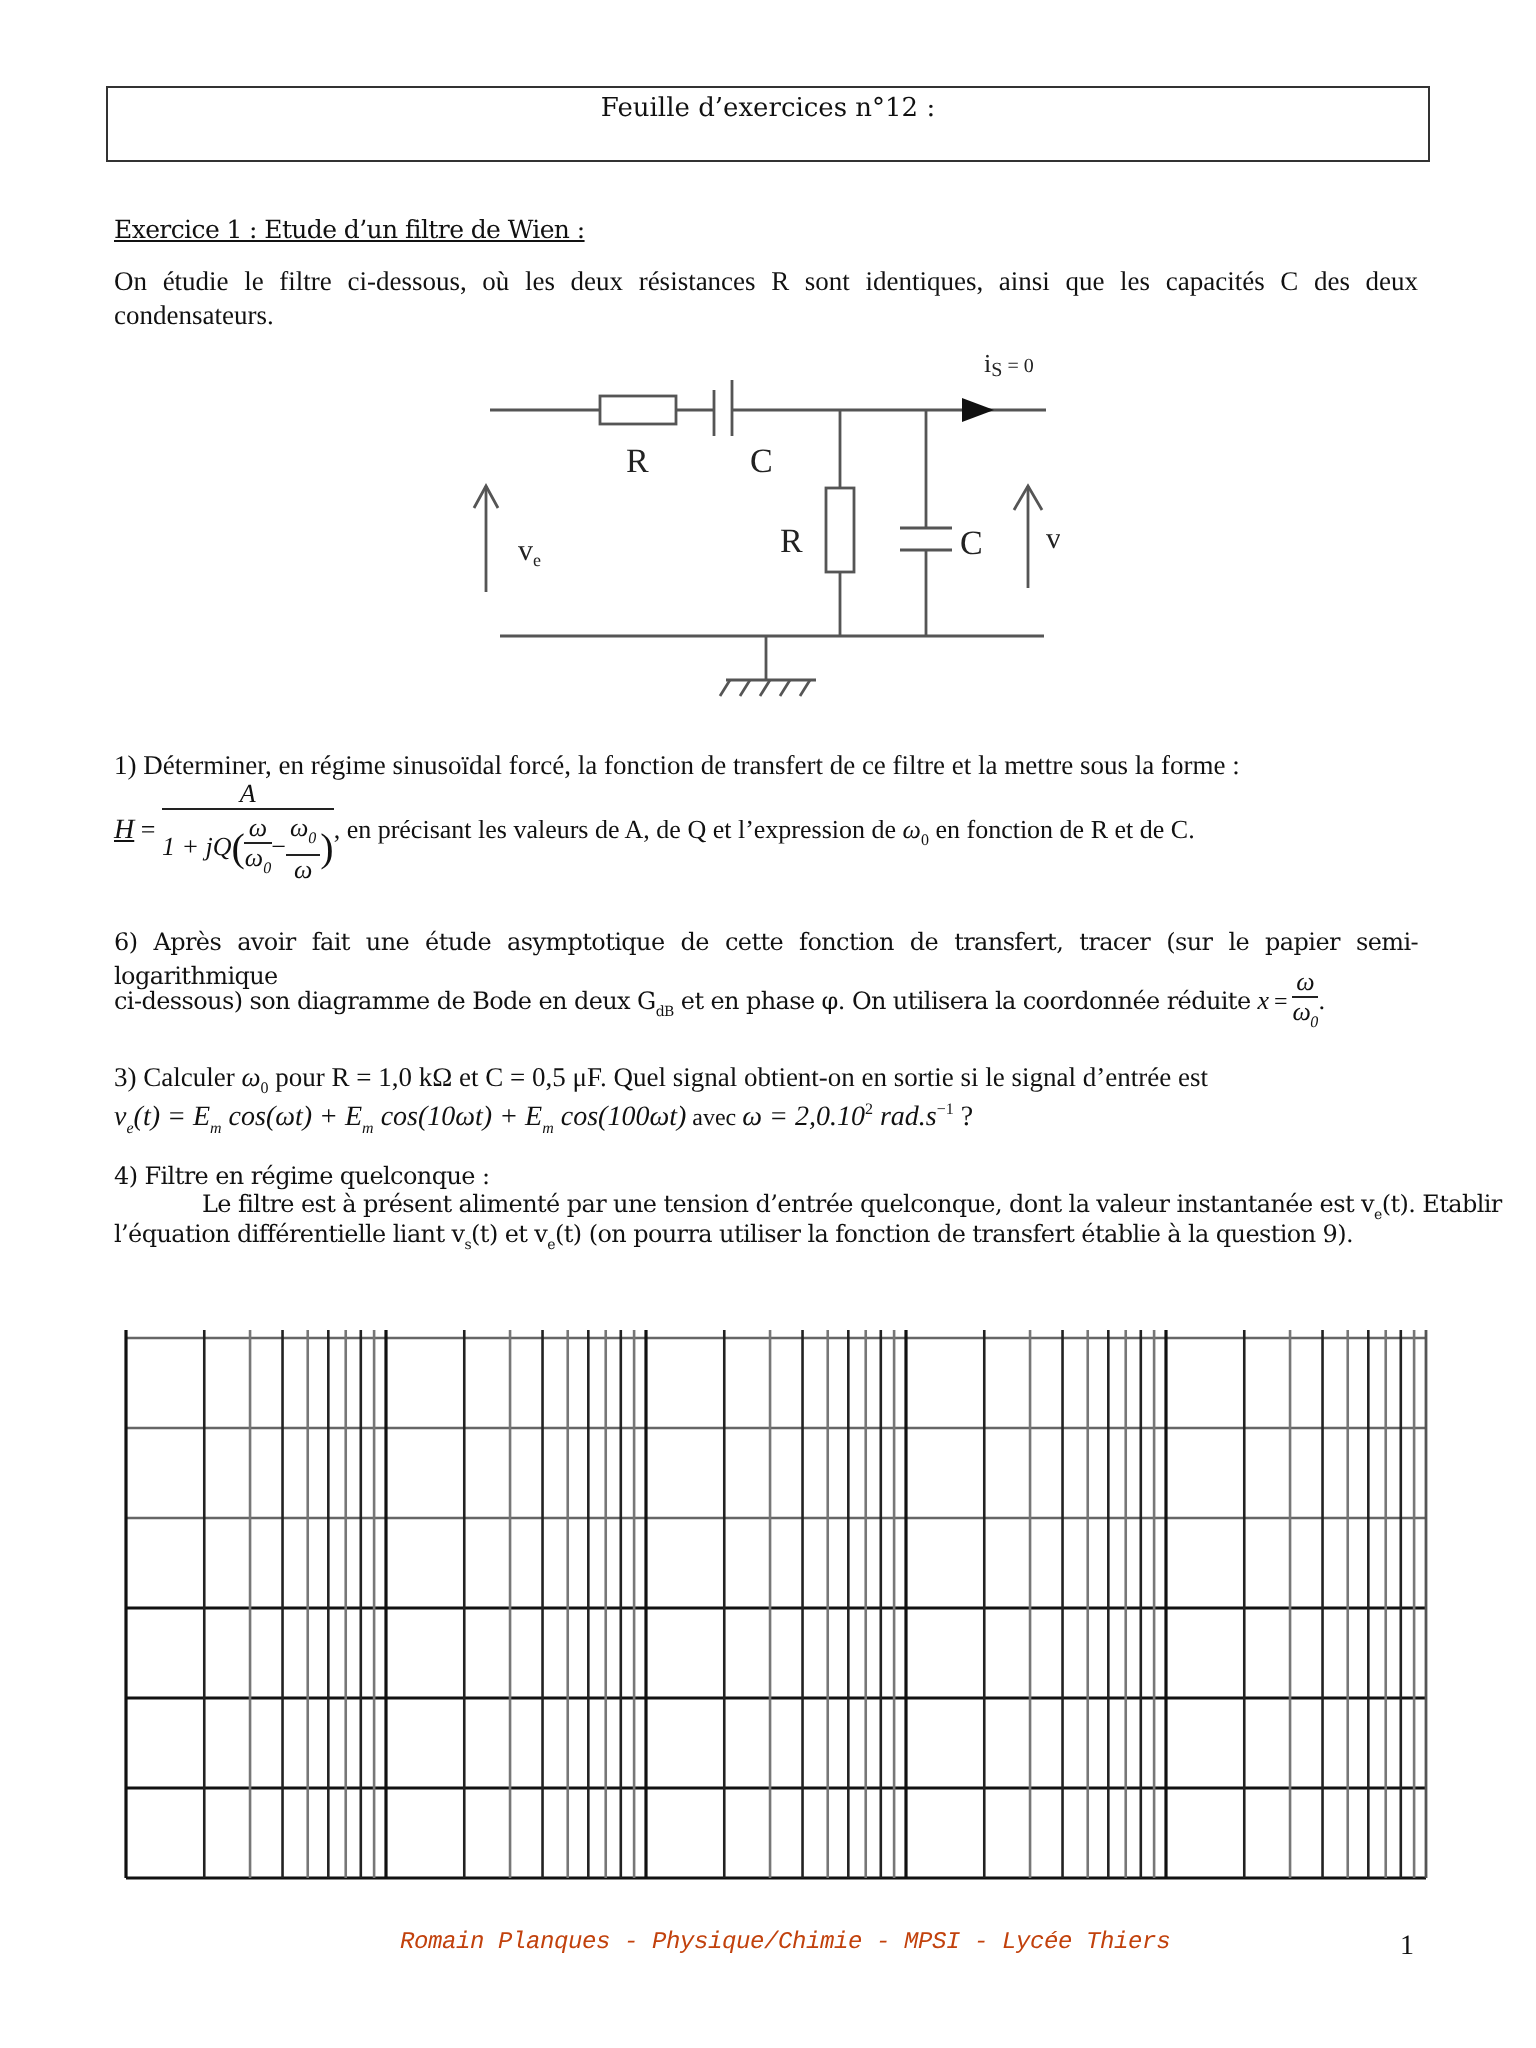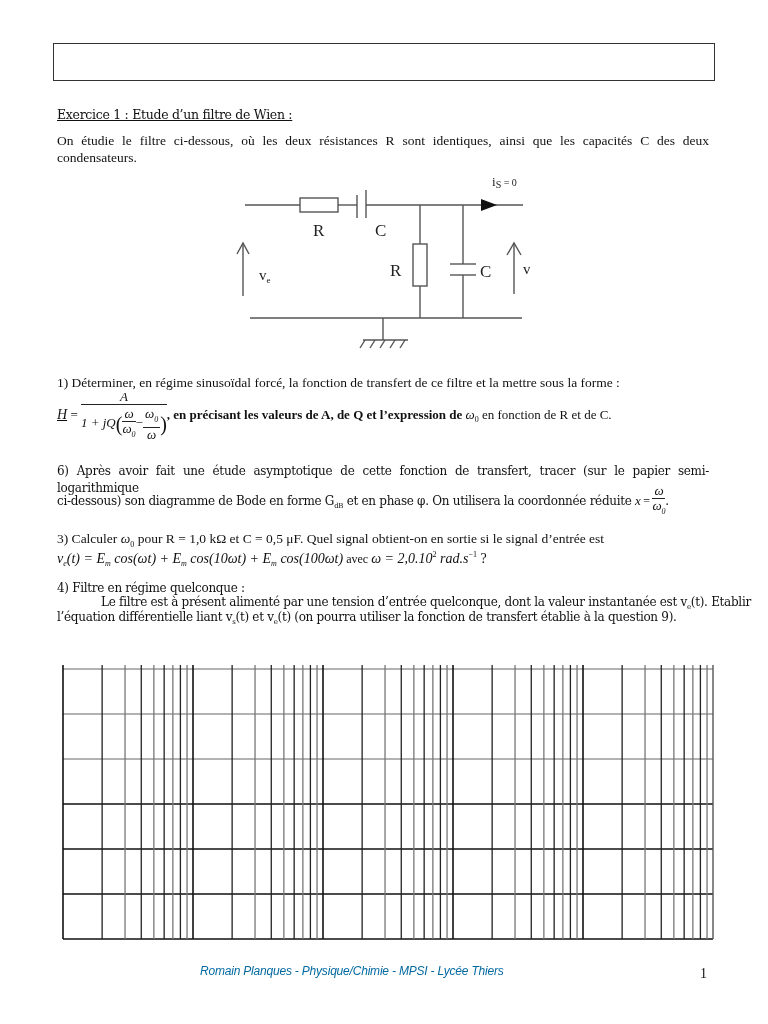--- a/index.html
+++ b/index.html
@@ -12,29 +12,30 @@
                font-size: 13px; line-height: 16px; padding-top: 3px; }
   .ex-title { left: 57px; top: 107px; font-size: 12.5px; font-family: "DejaVu Serif", serif;
               text-decoration: underline; letter-spacing: -0.3px; }
   .para { left: 57px; width: 652px; font-family: "Liberation Serif", serif;
           font-size: 13.5px; line-height: 17px; text-align: justify; }
   .q2 { font-family: "DejaVu Serif", serif; font-size: 12px; letter-spacing: -0.3px; }
   .math { font-family: "Liberation Serif", serif; font-style: italic; }
   .frac { display: inline-block; vertical-align: middle; text-align: center; }
   .frac .num { display: block; border-bottom: 1px solid #222; padding: 0 2px; line-height: 14px; }
   .frac .den { display: block; line-height: 14px; }
-  .footer { left: 200px; top: 964px; font-family: Liberation Sans, sans-serif; font-style: italic;
-            font-size: 12px; color: #0369a1; letter-spacing: -0.2px; }
+  .footer { left: 200px; top: 964px; font-family: Liberation Mono, monospace; font-style: italic;
+            font-size: 12px; color: #c2410c; letter-spacing: -0.2px; }
   .pagenum { left: 700px; top: 966px; font-family: "Liberation Serif", serif; font-size: 14px; }
   svg text { font-family: "Liberation Serif", serif; }
 </style>
 </head>
 <body>
 
 <div class="abs title-box">
+  <div>Feuille d’exercices n°12 :</div>
 </div>
 
 <div class="abs ex-title">Exercice 1 : Etude d’un filtre de Wien :</div>
 
 <div class="abs para" style="top:132px;">On étudie le filtre ci-dessous, où les deux résistances R sont identiques, ainsi que les capacités C des deux condensateurs.</div>
 
 <svg class="abs" style="left:230px; top:168px;" width="300" height="195" viewBox="0 0 300 195">
   <g stroke="#555" stroke-width="1.4" fill="none">
 
     <line x1="15" y1="37" x2="70" y2="37"></line>
@@ -92,26 +93,26 @@
 </svg>
 
 <div class="abs para" style="top:374px;">1) Déterminer, en régime sinusoïdal forcé, la fonction de transfert de ce filtre et la mettre sous la forme :</div>
 <div class="abs" style="left:57px; top:390px; font-family:'Liberation Serif',serif; font-size:13px; white-space:nowrap;">
   <span class="math" style="text-decoration:underline; font-size:14px;">H</span><span> = </span>
   <span class="frac" style="font-size:13px;">
     <span class="num math" style="padding:0 18px;">A</span>
     <span class="den" style="padding-top:2px;">
       <span class="math">1 + jQ</span><span style="font-size:20px; vertical-align:middle;">(</span><span class="frac"><span class="num math">ω</span><span class="den math"><span>ω</span><sub style="font-size:8px;">0</sub></span></span><span>−</span><span class="frac"><span class="num math"><span>ω</span><sub style="font-size:8px;">0</sub></span><span class="den math">ω</span></span><span style="font-size:20px; vertical-align:middle;">)</span>
     </span>
-  </span><span style="font-size:13px;font-weight:bold;">, en précisant les valeurs de A, de Q et l’expression de </span><span class="math">ω</span><sub style="font-size:8px;">0</sub><span> en fonction de R et de C.</span>
+  </span><span style="font-size:13px;">, en précisant les valeurs de A, de Q et l’expression de </span><span class="math">ω</span><sub style="font-size:8px;">0</sub><span> en fonction de R et de C.</span>
 </div>
 
 <div class="abs para q2" style="top:463px;">6) Après avoir fait une étude asymptotique de cette fonction de transfert, tracer (sur le papier semi-logarithmique</div>
 <div class="abs q2" style="left:57px; top:484px; white-space:nowrap;">
-  <span>ci-dessous) son diagramme de Bode en forme G</span><sub style="font-size:7px;">dB</sub><span> et en phase φ. On utilisera la coordonnée réduite </span>
+  <span>ci-dessous) son diagramme de Bode en deux G</span><sub style="font-size:7px;">dB</sub><span> et en phase φ. On utilisera la coordonnée réduite </span>
   <span class="math" style="font-size:13px;">x</span><span style="font-family:'Liberation Serif',serif;"> = </span><span class="frac" style="font-size:13px;"><span class="num math">ω</span><span class="den math"><span>ω</span><sub style="font-size:8px;">0</sub></span></span><span>.</span>
 </div>
 
 <div class="abs para" style="top:530px;">
   <span>3) Calculer </span><span class="math">ω</span><sub style="font-size:8px;">0</sub><span> pour R = 1,0 kΩ et C = 0,5 μF. Quel signal obtient-on en sortie si le signal d’entrée est</span>
 </div>
 <div class="abs" style="left:57px; top:550px; font-family:'Liberation Serif',serif; font-size:14px; white-space:nowrap;">
   <span class="math">v</span><sub class="math" style="font-size:8px;">e</sub><span class="math">(t) = E</span><sub class="math" style="font-size:8px;">m</sub><span class="math"> cos(ωt) + E</span><sub class="math" style="font-size:8px;">m</sub><span class="math"> cos(10ωt) + E</span><sub class="math" style="font-size:8px;">m</sub><span class="math"> cos(100ωt)</span><span style="font-size:12px;"> avec </span><span class="math">ω = 2,0.10</span><sup style="font-size:8px;">2</sup><span class="math"> rad.s</span><sup style="font-size:8px;">−1</sup><span> ?</span>
 </div>
 

